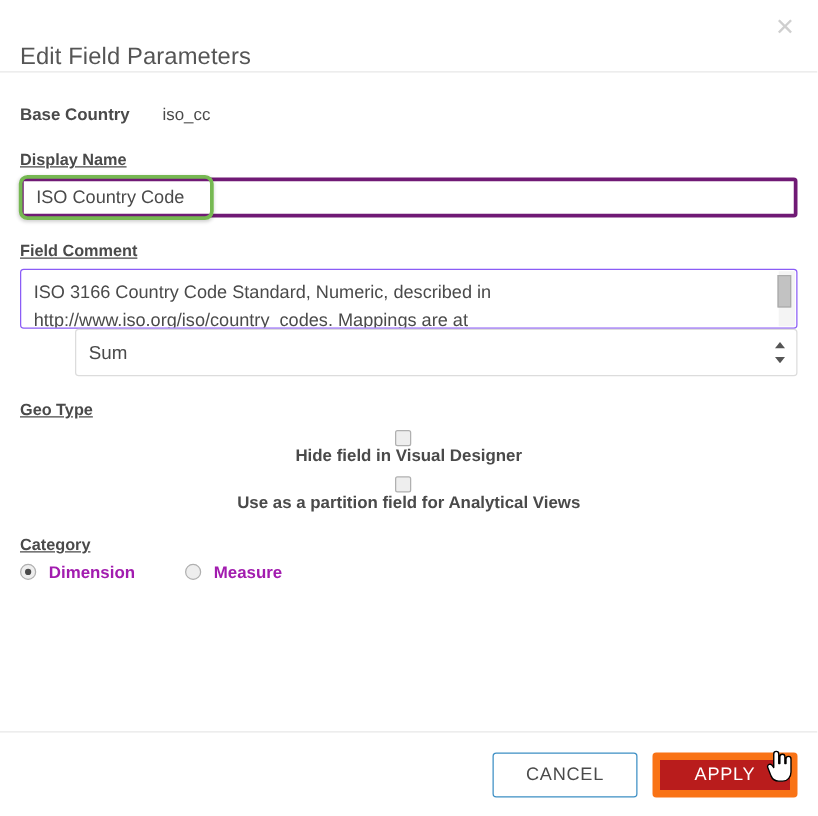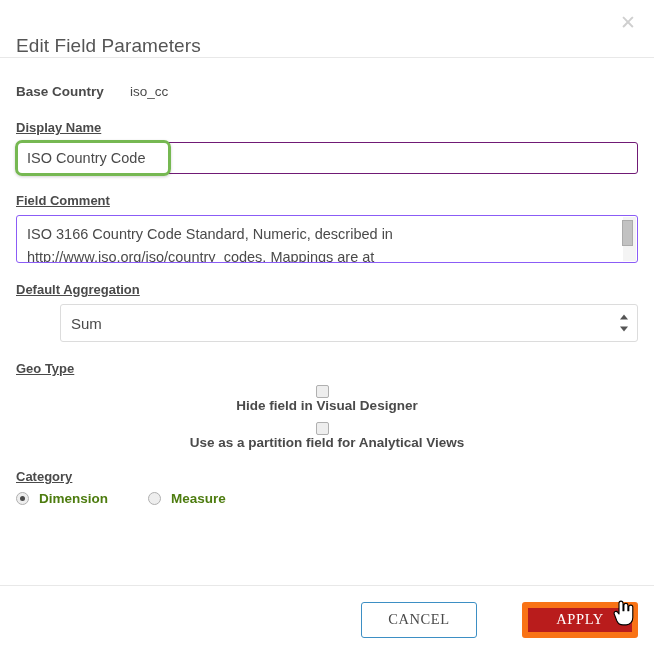--- a/index.html
+++ b/index.html
@@ -91,21 +91,21 @@
     margin-top: 19px;
     margin-bottom: 7px;
     display: block;
     text-decoration: underline;
   }
 
   .text-input {
     width: 100%;
     height: 32px;
     box-sizing: border-box;
-    border: 1px solid #701a75;
+    border: 3px solid #701a75;
     border-radius: 3px;
     padding: 0 10px;
     font-size: 14.5px;
     color: #4a4a4a;
     font-family: "Liberation Sans", sans-serif;
     background: #ffffff;
     outline: none;
   }
 
   
@@ -251,21 +251,21 @@
     position: absolute;
     left: 50%; top: 50%;
     width: 5px; height: 5px;
     margin-left: -2.5px; margin-top: -2.5px;
     border-radius: 50%;
     background: #4a4a4a;
   }
   .radio-label {
     font-size: 13.5px;
     font-weight: bold;
-    color: #4d7c0f;
+    color: #a21caf;
   }
 
   
   .dlg-footer {
     height: 68px;
     min-height: 68px;
     border-top: 1px solid #e8e8e8;
     display: flex;
     align-items: center;
     justify-content: flex-end;
@@ -278,22 +278,21 @@
     height: 36px;
     min-width: 116px;
     border-radius: 3px;
     font-size: 14.5px;
     letter-spacing: .6px;
     display: flex;
     align-items: center;
     justify-content: center;
     cursor: pointer;
     box-sizing: border-box;
-    font-family: Liberation Serif, serif;
-    margin-left: 33px;
+    font-family: Liberation Sans, sans-serif;
   }
   .btn-cancel {
     background: #ffffff;
     border: 1px solid #3d8fc4;
     color: #4a4a4a;
   }
   .btn-apply {
     background: #b91c1c;
     border: 6px solid #f97316;
     color: #ffffff;
@@ -334,21 +333,20 @@
 
     <label class="field-label">Field Comment</label>
     <div class="ta-wrap">
       <div class="comment-box">ISO 3166 Country Code Standard, Numeric, described in
 http://www.iso.org/iso/country_codes. Mappings are at</div>
       <div class="ta-scrollbar">
         <div class="ta-thumb"></div>
       </div>
     </div>
 
-    <label class="field-label">Default Aggregation</label>
     <div class="select-wrap">
       <div class="select-box">Sum</div>
       <div class="stepper">
         <div class="tri-up"></div>
         <div class="tri-down"></div>
       </div>
     </div>
 
     <label class="field-label">Geo Type</label>
 

